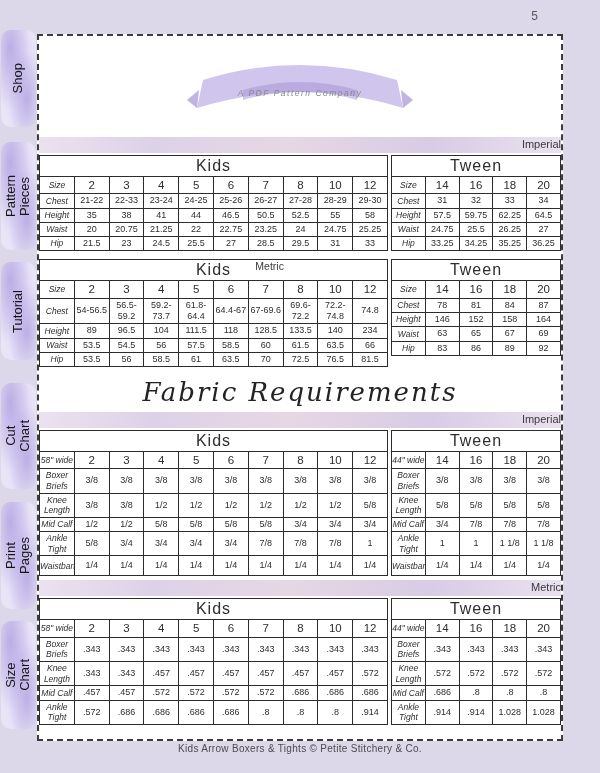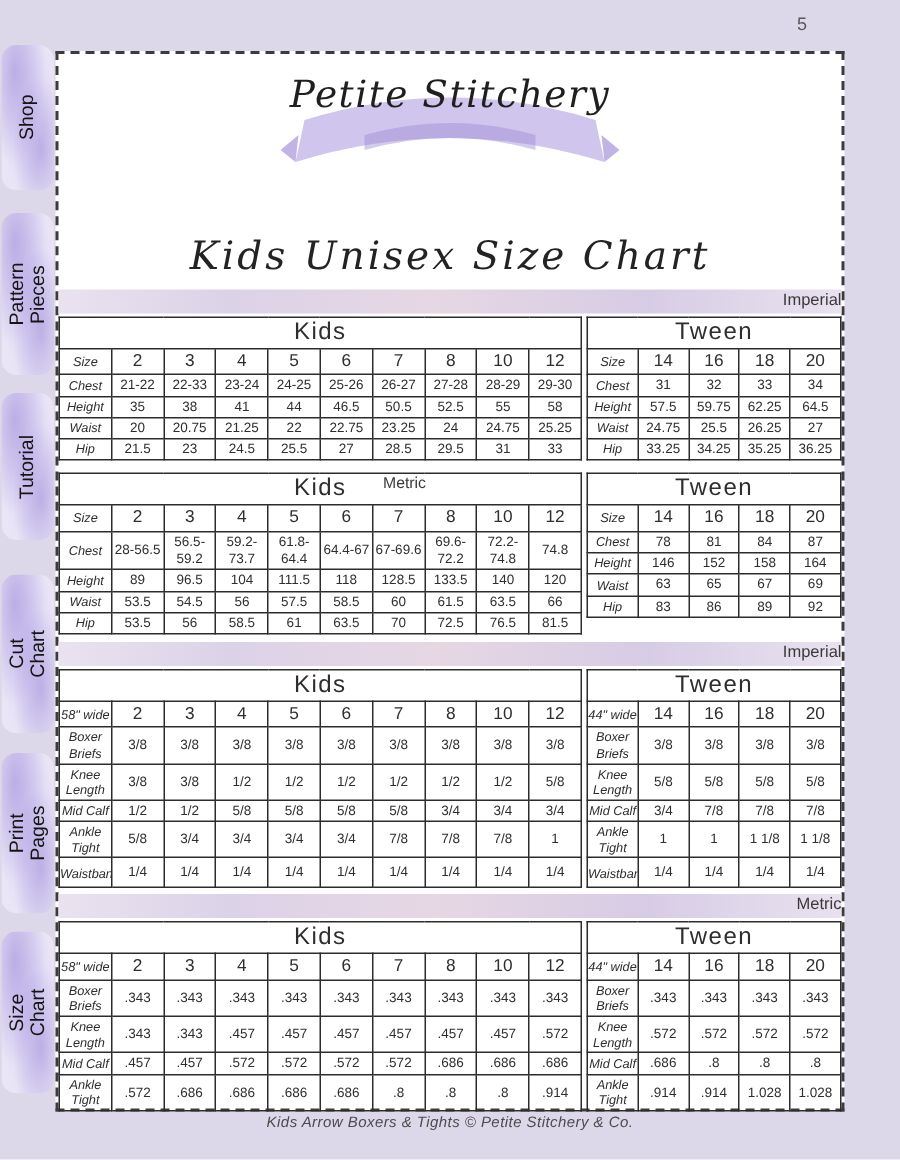--- a/index.html
+++ b/index.html
@@ -84,21 +84,21 @@
   .fab .kids-box table.grid td:first-child  { width:17.5%; }
   .fab .tween-box table.grid td:first-child { width:36%; }
   .fab table.grid tr:last-child td { height:20px; }
   .metric-overlay {
     position:absolute; top:1px; left:62%;
     font-size:10.5px; color:#3a3a3a; background:transparent;
   }
   
   .footer {
     position:absolute; left:0; right:0; bottom:19px;
-    text-align:center; font-size:10px; color:#4c4c4c; letter-spacing:.3px;font-style:italic;
+    text-align:center; font-size:10px; color:#4c4c4c; letter-spacing:.3px;
   }
 </style>
 </head>
 <body>
 
 <div class="page-number">5</div>
 
 <div class="tab" style="top:30px;  height:97px;">
     <span>Shop</span>
   </div>
@@ -124,24 +124,23 @@
 
 <div class="sheet">
 
   <div class="logo">
     <svg width="230" height="84" viewBox="0 0 230 84">
       <path d="M18 34 Q115 4 212 34 L218 62 Q115 30 12 62 Z" fill="#b3a2e0" opacity="0.62"></path>
       <path d="M12 62 L2 54 L14 44 Z" fill="#a793d8" opacity="0.7"></path>
       <path d="M218 62 L228 54 L216 44 Z" fill="#a793d8" opacity="0.7"></path>
       <path d="M58 44 Q115 28 172 44 L172 54 Q115 38 58 54 Z" fill="#9e8cd4" opacity="0.45"></path>
     </svg>
-    <div class="brand">Petite Stitchery</div>
-  </div>
-
-  <div class="script-heading h-size">Kids Unisex Size Chart</div>
+    <div class="sub">A PDF Pattern Company</div>
+  </div>
+
 
   <div class="band">Imperial</div>
 
   <div class="tables-row">
     <div class="kids-box">
         <table class="grid">
           <tbody>
             <tr>
               <td class="ttl" colspan="10">Kids</td>
             </tr>
@@ -269,41 +268,41 @@
               <td class="hdr">4</td>
               <td class="hdr">5</td>
               <td class="hdr">6</td>
               <td class="hdr">7</td>
               <td class="hdr">8</td>
               <td class="hdr">10</td>
               <td class="hdr">12</td>
             </tr>
             <tr>
               <td class="lbl">Chest</td>
-              <td>28-56.5</td>
+              <td>54-56.5</td>
               <td>56.5-59.2</td>
               <td>59.2-73.7</td>
               <td>61.8-64.4</td>
               <td>64.4-67</td>
               <td>67-69.6</td>
               <td>69.6-72.2</td>
               <td>72.2-74.8</td>
               <td>74.8</td>
             </tr>
             <tr>
               <td class="lbl">Height</td>
               <td>89</td>
               <td>96.5</td>
               <td>104</td>
               <td>111.5</td>
               <td>118</td>
               <td>128.5</td>
               <td>133.5</td>
               <td>140</td>
-              <td>120</td>
+              <td>234</td>
             </tr>
             <tr>
               <td class="lbl">Waist</td>
               <td>53.5</td>
               <td>54.5</td>
               <td>56</td>
               <td>57.5</td>
               <td>58.5</td>
               <td>60</td>
               <td>61.5</td>
@@ -364,20 +363,21 @@
               <td>83</td>
               <td>86</td>
               <td>89</td>
               <td>92</td>
             </tr>
           </tbody>
         </table>
       </div>
   </div>
 
+  <div class="script-heading h-fabric">Fabric Requirements</div>
 
   <div class="band" style="margin-top:5px;">Imperial</div>
 
   <div class="tables-row fab">
     <div class="kids-box">
         <table class="grid">
           <tbody>
             <tr>
               <td class="ttl" colspan="10">Kids</td>
             </tr>

